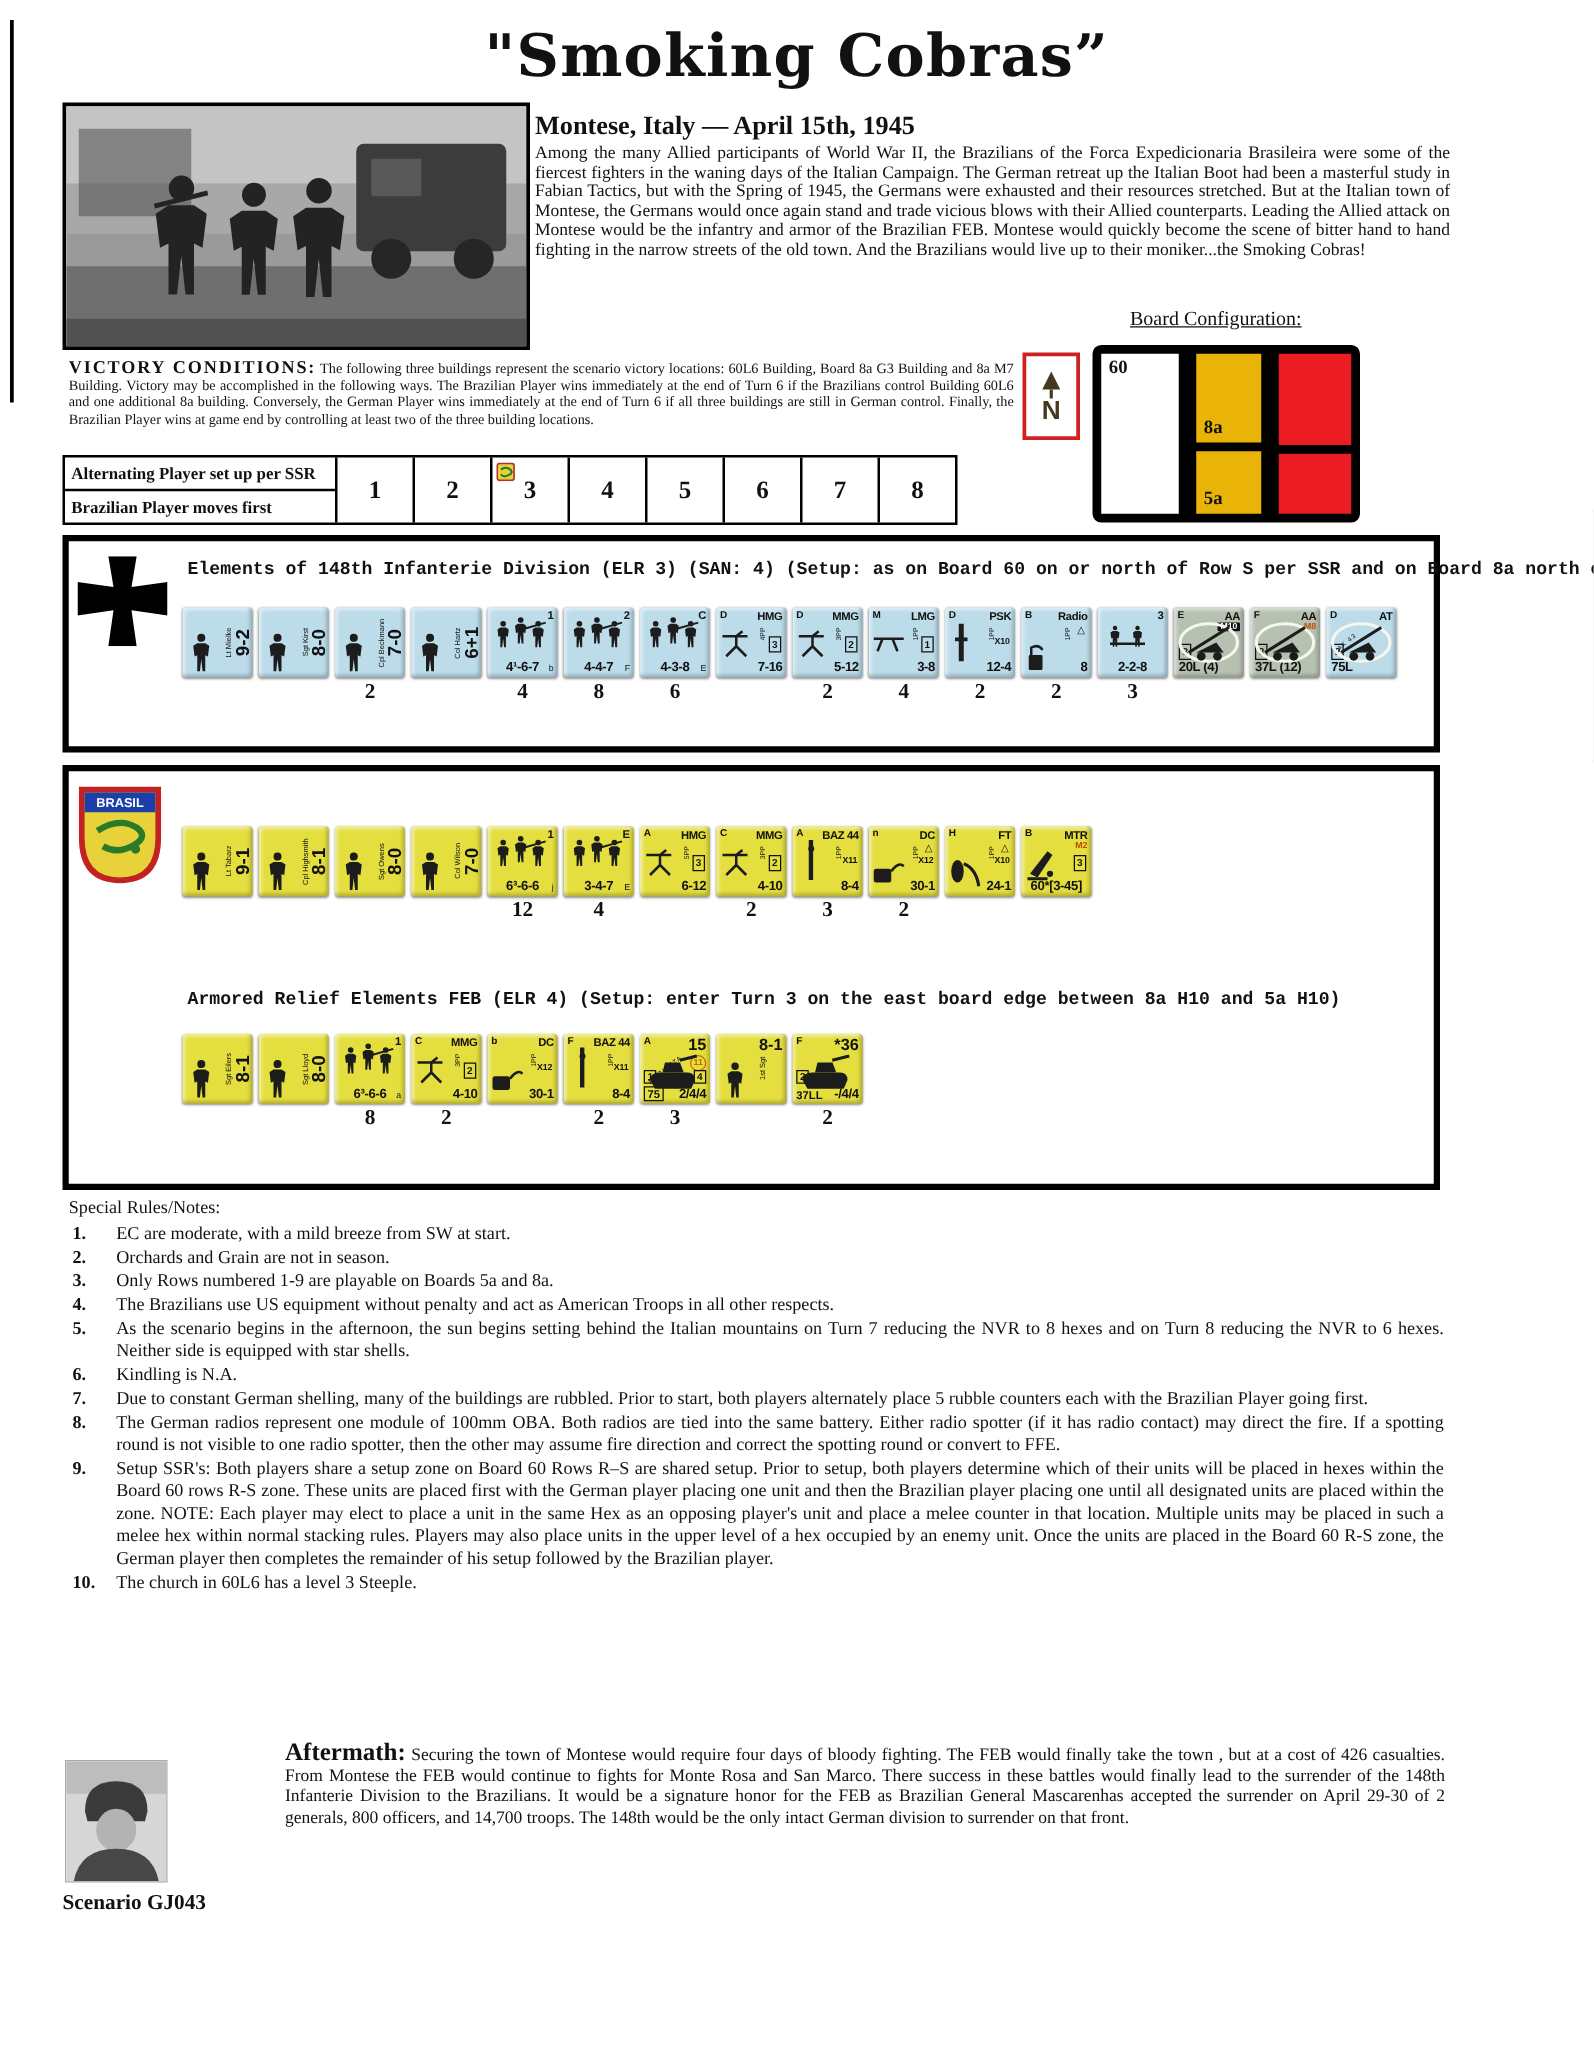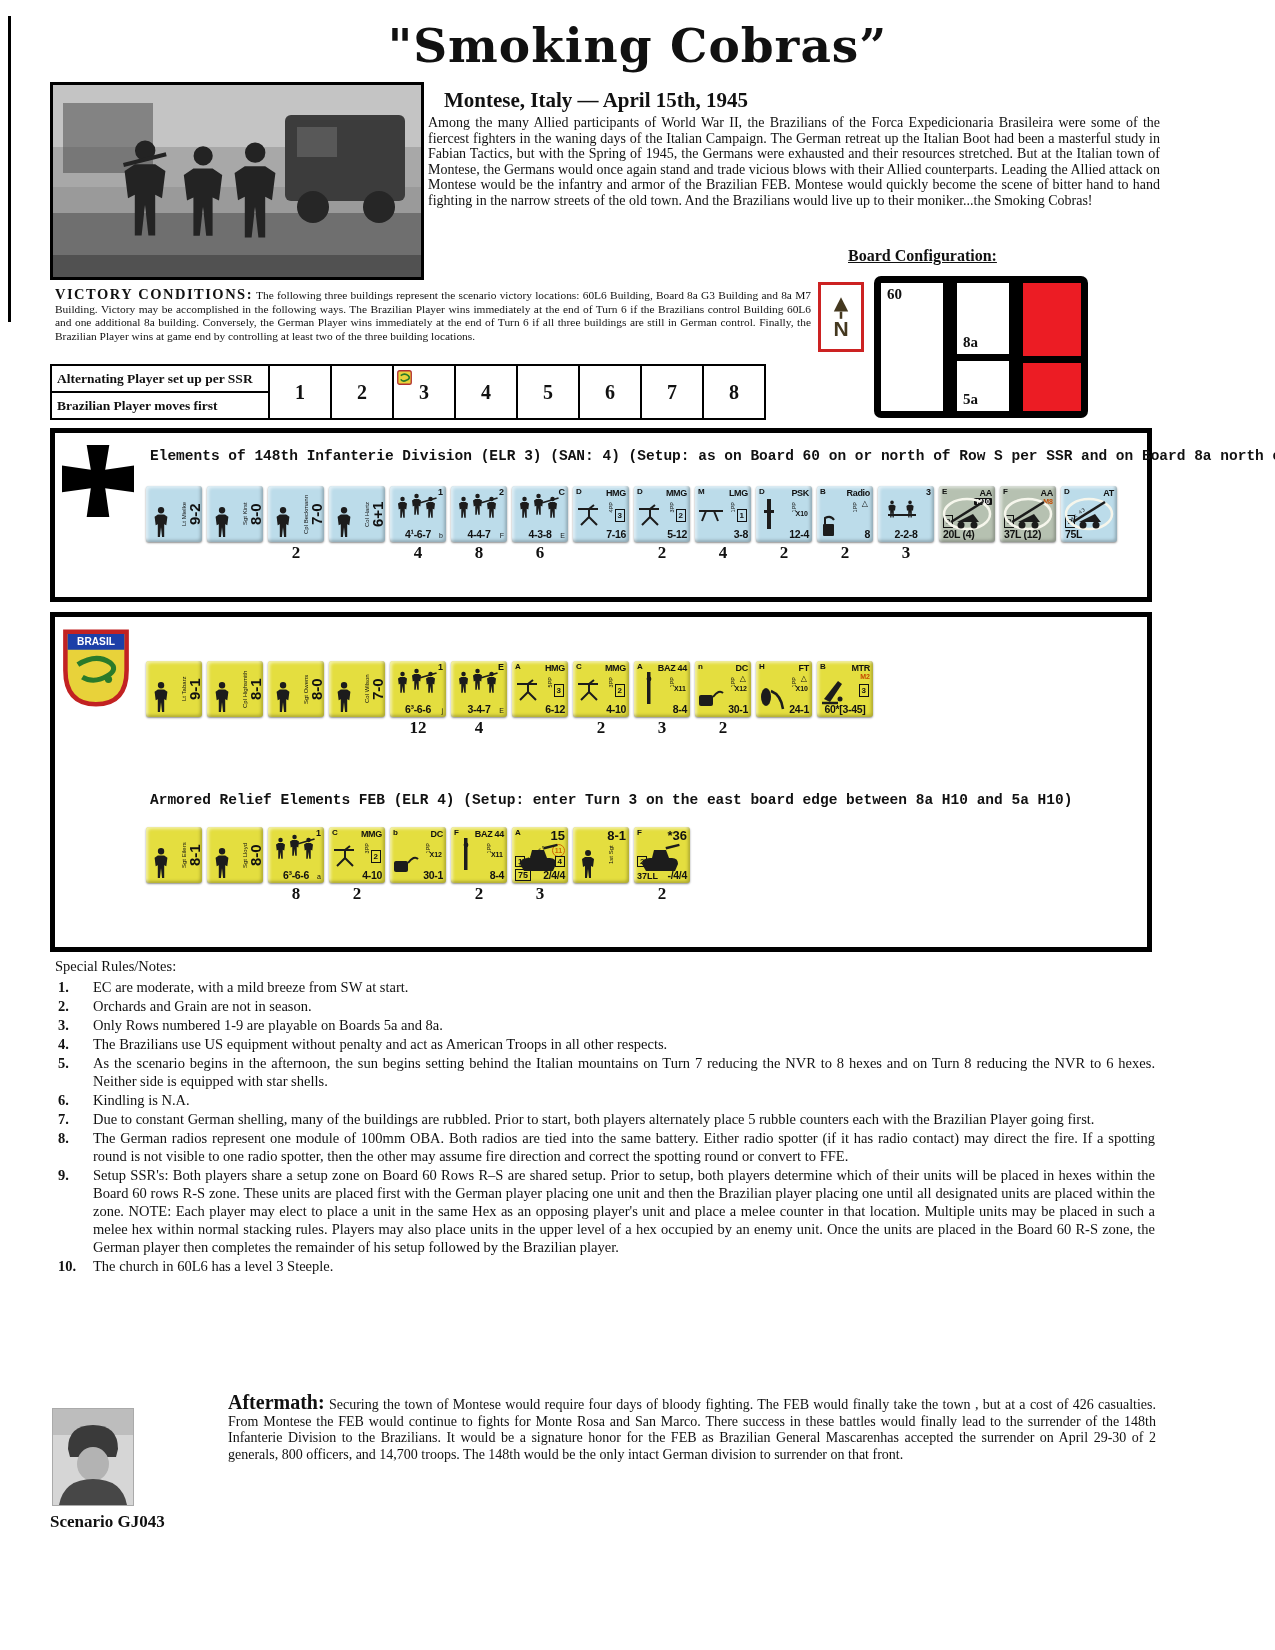--- a/index.html
+++ b/index.html
@@ -6,33 +6,33 @@
   .sheet{position:relative;width:1275px;height:1650px;background:#fff;margin:0 auto;
          font-family:"Liberation Serif",serif;color:#111;overflow:hidden;}
   .scan-mark{position:absolute;left:8px;top:16px;width:3px;height:306px;background:#000;}
 
   .title{position:absolute;left:0;top:18px;width:1275px;text-align:center;
          font-family:"DejaVu Serif",serif;font-weight:900;font-size:47px;letter-spacing:1px;}
 
   .photo{position:absolute;left:50px;top:82px;width:368px;height:192px;border:3px solid #000;overflow:hidden;}
 
   .intro{position:absolute;left:428px;top:88px;width:732px;}
-  .intro-h{font-size:21px;font-weight:bold;margin-bottom:2px;margin-left:16px;}
+  .intro-h{font-size:21px;font-weight:bold;margin-bottom:2px;}
   .intro-b{font-size:14px;line-height:15.6px;text-align:justify;}
 
-  .bc-label{position:absolute;left:848px;top:247px;font-size:16px;font-weight:bold;text-decoration:underline;}
+  .bc-label{position:absolute;left:904px;top:247px;font-size:16px;font-weight:normal;text-decoration:underline;}
   .north-box{position:absolute;left:818px;top:282px;width:40px;height:64px;border:3px solid #cc2222;
              display:flex;flex-direction:column;align-items:center;justify-content:center;background:#fff;}
   .north-n{font-family:"Liberation Sans",sans-serif;font-weight:900;font-size:21px;color:#44381f;line-height:18px;}
 
   .board-diagram{position:absolute;left:874px;top:276px;width:214px;height:142px;background:#000;border-radius:7px;
                  display:flex;gap:14px;padding:7px;box-sizing:border-box;}
   .bd-col1{width:62px;background:#fff;font-weight:bold;font-size:15px;padding:3px 6px;box-sizing:border-box;}
   .bd-col2{flex:1;display:flex;flex-direction:column;gap:7px;}
-  .bd-cell{background:#ffffff;font-weight:bold;font-size:15px;display:flex;align-items:flex-end;padding:3px 6px;box-sizing:border-box;}
+  .bd-cell{background:#eab308;font-weight:bold;font-size:15px;display:flex;align-items:flex-end;padding:3px 6px;box-sizing:border-box;}
   .bd-8a{flex:1.5;}
   .bd-5a{flex:1;}
   .bd-col3{width:58px;display:flex;flex-direction:column;gap:7px;}
   .bd-red{background:#ec1c24;}
   .bd-red.r1{flex:1.5;}
   .bd-red.r2{flex:1;}
 
   .vc{position:absolute;left:55px;top:288px;width:756px;font-size:11.4px;line-height:13.6px;text-align:justify;}
   .vc-label{font-size:14.5px;font-weight:bold;letter-spacing:1.5px;}
 

